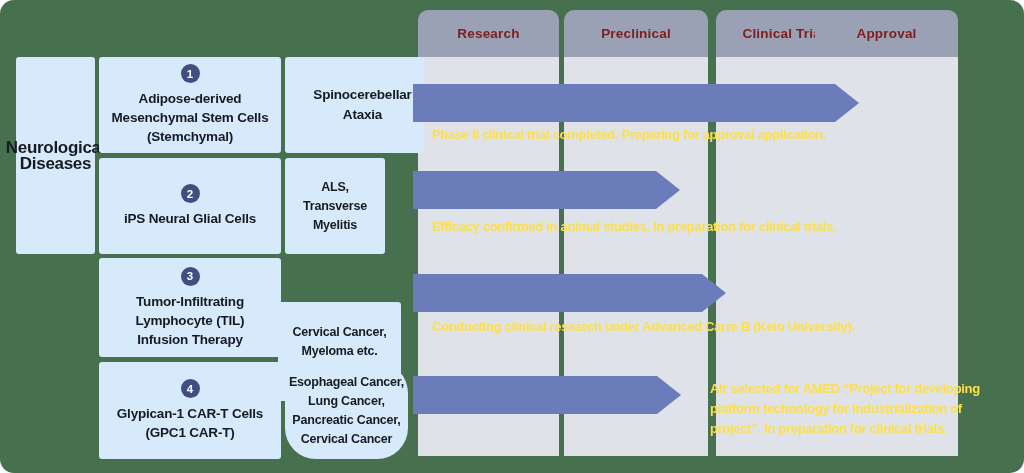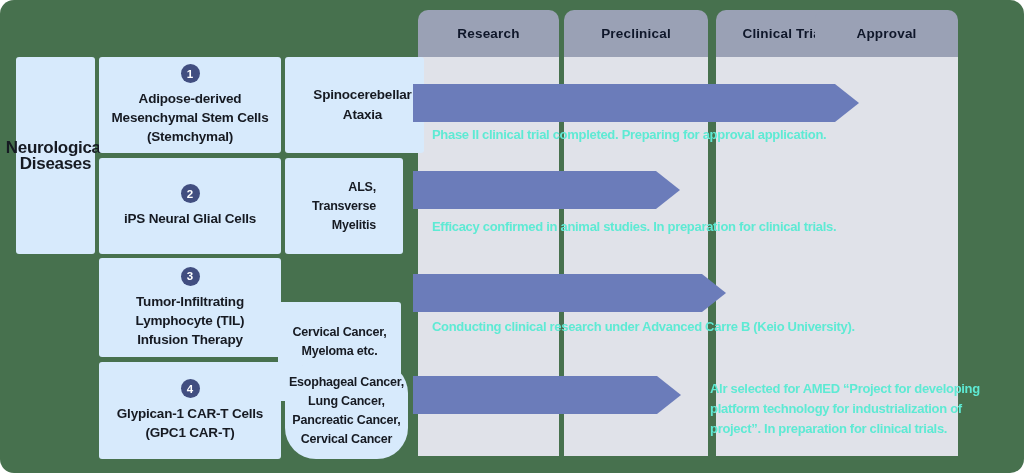--- a/index.html
+++ b/index.html
@@ -1,40 +1,40 @@
 <!DOCTYPE html>
 <html><head>
 <meta charset="utf-8">
 <style>
   html,body{margin:0;padding:0;background:#ffffff;font-family:"Liberation Sans",sans-serif;}
   .canvas{position:relative;width:1024px;height:473px;background:#47714E;border-radius:14px;overflow:hidden;}
 
   
   .stage-col{position:absolute;top:10px;height:446px;display:flex;flex-direction:column;}
-  .stage-header{height:47px;background:#9AA1B5;border-radius:10px 10px 0 0;color:#0f172a;
+  .stage-header{height:47px;background:#9AA1B5;border-radius:10px 10px 0 0;color:#7f1d1d;
     font-weight:bold;font-size:13.5px;display:flex;align-items:center;justify-content:center;letter-spacing:.2px;}
   .stage-body{flex:1;background:#E0E2E9;}
 
   
   .cell{position:absolute;background:#D7EAFC;border-radius:3px;display:flex;flex-direction:column;
     align-items:center;justify-content:center;text-align:center;color:#161A22;font-weight:bold;}
   .cat{font-size:17px;letter-spacing:-0.3px;line-height:16px;white-space:pre-line;}
   .therapy{font-size:13.5px;letter-spacing:-0.2px;line-height:19px;white-space:pre-line;}
   .ind-lg{font-size:13.5px;line-height:20px;white-space:pre-line;letter-spacing:-0.2px;padding-left:16px;}
   .ind-sm{font-size:12.5px;line-height:19px;white-space:pre-line;letter-spacing:-0.2px;}
   .badge{width:19px;height:19px;border-radius:50%;background:#414E80;color:#ffffff;font-size:11.5px;
     font-weight:bold;display:flex;align-items:center;justify-content:center;margin-bottom:6px;flex:0 0 auto;}
 
   
   .arrow{position:absolute;left:413px;height:38px;background:#6B7CBA;}
   .arrow::after{content:"";position:absolute;left:100%;top:0;width:0;height:0;
     border-top:19px solid transparent;border-bottom:19px solid transparent;border-left:24px solid #6B7CBA;}
 
   
-  .status{position:absolute;color:#5eead4;font-weight:bold;font-size:13px;letter-spacing:-0.3px;white-space:nowrap;}
+  .status{position:absolute;color:#fde047;font-weight:bold;font-size:13px;letter-spacing:-0.3px;white-space:nowrap;}
   .status.multiline{white-space:pre-line;line-height:20px;}
 </style>
 </head>
 <body>
 
 <div class="canvas">
 
   <div class="stage-col" style="left:418px;width:141px;">
     <div class="stage-header">Research</div>
     <div class="stage-body"></div>
@@ -61,21 +61,21 @@
 Mesenchymal Stem Cells
 (Stemchymal)</div>
   </div>
   <div class="cell ind-lg" style="left:285px;top:57px;width:123px;height:96px;">Spinocerebellar
 Ataxia</div>
 
   <div class="cell" style="left:99px;top:158px;width:182px;height:96px;">
     <div class="badge">2</div>
     <div class="therapy">iPS Neural Glial Cells</div>
   </div>
-  <div class="cell ind-sm" style="left:285px;top:158px;width:118px;height:96px;text-align:right;">ALS,
+  <div class="cell ind-sm" style="left:285px;top:158px;width:100px;height:96px;">ALS,
 Transverse
 Myelitis</div>
 
   <div class="cell" style="left:99px;top:258px;width:182px;height:99px;">
     <div class="badge">3</div>
     <div class="therapy">Tumor-Infiltrating
 Lymphocyte (TIL)
 Infusion Therapy</div>
   </div>
   <div class="cell ind-sm" style="left:278px;top:258px;width:123px;height:99px;margin-top:44px;">Cervical Cancer,

